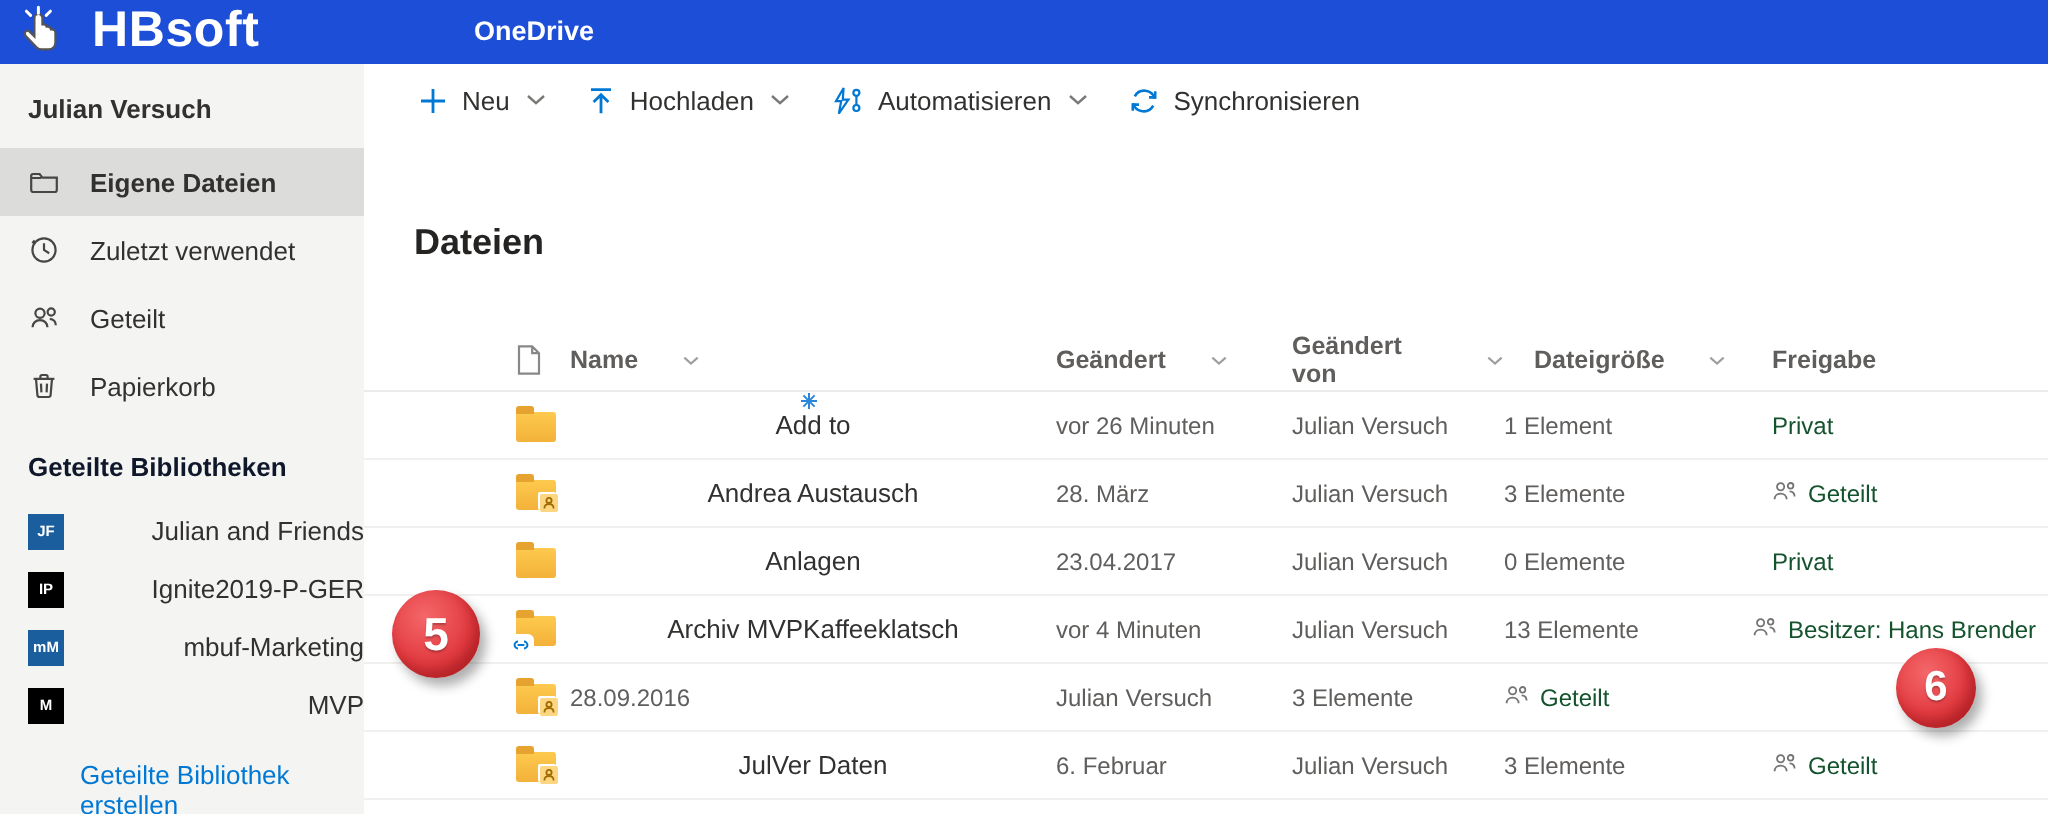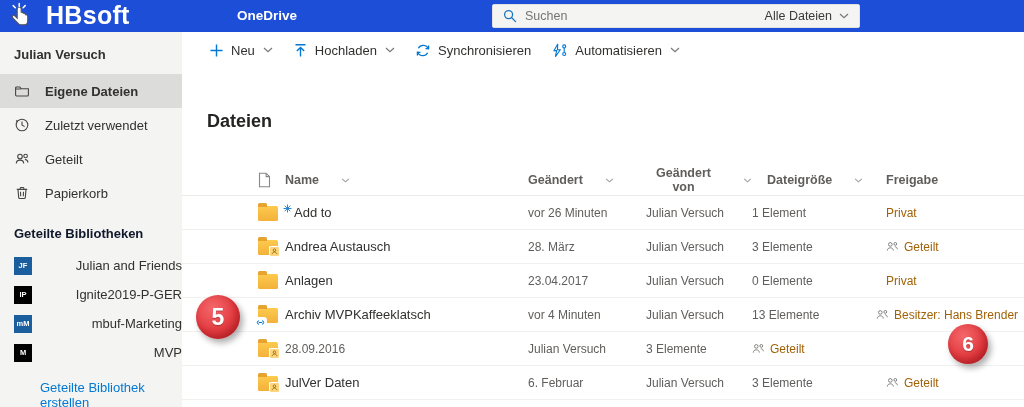--- a/index.html
+++ b/index.html
@@ -41,34 +41,34 @@
   .tb-item .chev { margin-left:1px; }
   .page-title { position:absolute; left:25px; top:79px; font-size:18px; font-weight:bold; color:#252423; }
 
   .table { position:absolute; left:0; top:133px; width:842px; }
   .trow, .thead {
     display:grid;
     grid-template-columns:76px 27px 243px 118px 106px 134px 1fr;
     align-items:center;
   }
   .thead { height:31px; border-bottom:1px solid #edebe9; font-size:12.5px; font-weight:bold; color:#605e5c; }
-  .thead .hcell { display:flex; align-items:center; gap:22px; cursor:pointer;text-align:center; }
+  .thead .hcell { display:flex; align-items:center; gap:22px; cursor:pointer; }
   .thead .hchev { color:#a19f9d; }
   .pad-size { padding-left:15px; }
   .trow { height:34px; border-bottom:1px solid #f1f0ee; font-size:12px; color:#605e5c; cursor:pointer; }
-  .cell-name { font-size:13px; color:#323130; display:flex; align-items:center; }
+  .cell-name { font-size:13px; color:#323130; display:flex; align-items:center;flex-direction:column; }
   .sparkle { margin:-9px 2px 0 -2px; }
 
   
   .folder { position:relative; width:20px; height:15px; background:linear-gradient(#fdca4e,#f3b13a); border-radius:1.5px; margin-top:2px; }
   .folder::before { content:""; position:absolute; top:-3px; left:0; width:9px; height:4px; background:#e6a32f; border-radius:1.5px 1.5px 0 0; }
   .pbadge { position:absolute; right:-1px; bottom:-1px; width:9px; height:9px; background:#fcd680; border-radius:1px; box-shadow:-1px -1px 0 #fff; display:flex; align-items:center; justify-content:center; }
   .lbadge { position:absolute; left:-3px; bottom:-3px; width:11px; height:8px; background:#fff; border-radius:2px; box-shadow:0 0 0 1px #fff; display:flex; align-items:center; justify-content:center; }
 
-  .share-cell { display:flex; align-items:center; gap:5px; font-size:12px; color:#a16207; }
+  .share-cell { display:flex; align-items:flex-start; gap:5px; font-size:12px; color:#14532d; }
   .share-owner { margin-left:-10px; }
 
   
   .ann { position:absolute; border-radius:50%;
     background:radial-gradient(circle at 38% 30%, #f4676a, #e23c41 55%, #cd3035);
     box-shadow:3px 4px 6px rgba(0,0,0,.32), inset -3px -4px 6px rgba(140,10,15,.45);
     color:#fff; font-weight:bold; display:flex; align-items:center; justify-content:center;
     z-index:10; text-shadow:0 1px 1px rgba(0,0,0,.25);
   }
   .ann5 { left:196px; top:295px; width:44px; height:44px; font-size:23px; }
@@ -79,37 +79,20 @@
 
 <div class="topbar">
   <span class="cursor">
     <svg width="27" height="28" viewBox="0 0 27 28">
       <path d="M10.2 8 v9.2 l-2.4-2.4 c-.9-.9-2.4-.3-2.4 1 0 .5.2 1 .6 1.4 l5.4 5.5 c.6.6 1.5 1 2.4 1 h3.5 c1.9 0 3.4-1.5 3.4-3.4 v-4.9 c0-.9-.8-1.7-1.7-1.7 h-.5 c-.1-.8-.8-1.4-1.6-1.4 h-.6 c-.2-.6-.8-1.1-1.5-1.1 h-.6 V8 c0-1.1-.9-2-2-2 s-2 .9-2 2 z" fill="#fff" stroke="#555" stroke-width="1.1"></path>
       <path d="M6.2 4.6 l2.1 2.1 M12.2 2.6 v3 M18.2 4.6 l-2.1 2.1" fill="none" stroke="#fff" stroke-width="1.5" stroke-linecap="round"></path>
     </svg>
   </span>
   <span class="logo">HBsoft</span>
   <span class="app-label">OneDrive</span>
-  <div class="search">
-    <span class="mag">
-      <svg width="14" height="14" viewBox="0 0 14 14">
-          <circle cx="5.6" cy="5.6" r="4" fill="none" stroke="#1a76c2" stroke-width="1.3"></circle>
-          <path d="M8.7 8.7 L12.6 12.6" stroke="#1a76c2" stroke-width="1.3" stroke-linecap="round"></path>
-        </svg>
-    </span>
-    <input type="text" placeholder="Suchen" style="">
-    <span class="search-filter">
-      <span>Alle Dateien</span>
-      <span class="chev">
-        <svg width="10" height="6" viewBox="0 0 10 6">
-            <path d="M1 1 l4 3.6 L9 1" fill="none" stroke="currentColor" stroke-width="1.2"></path>
-          </svg>
-      </span>
-    </span>
-  </div>
 </div>
 
 <div class="sidebar">
   <div class="side-user">Julian Versuch</div>
 
   <div class="nav-item selected">
     <span>
       <svg width="16" height="16" viewBox="0 0 16 16">
           <path d="M1.6 4.2 V12 a1 1 0 0 0 1 1 h10.8 a1 1 0 0 0 1-1 V5.8 H7.2 L5.8 4 H2.6 a1 1 0 0 0 -1 .8 z M1.6 6 h5" fill="none" stroke="#484644" stroke-width="1.1"></path>
         </svg>
@@ -194,42 +177,42 @@
       </span>
       <span>Hochladen</span>
       <span class="chev">
           <svg width="10" height="6" viewBox="0 0 10 6">
             <path d="M1 1 l4 3.6 L9 1" fill="none" stroke="currentColor" stroke-width="1.2"></path>
           </svg>
         </span>
     </div>
     <div class="tb-item">
       <span>
-        <svg width="16" height="15" viewBox="0 0 16 15">
-            <path d="M13.4 6.4 A5.4 5.4 0 0 0 3.4 5.2 M2.6 8.6 A5.4 5.4 0 0 0 12.6 9.8" fill="none" stroke="#0078d4" stroke-width="1.3"></path>
-            <path d="M13.6 2.6 v3.1 h-3.1 M2.4 12.4 V9.3 h3.1" fill="none" stroke="#0078d4" stroke-width="1.3"></path>
-          </svg>
-      </span>
-      <span>Synchronisieren</span>
-    </div>
-    <div class="tb-item">
-      <span>
         <svg width="17" height="15" viewBox="0 0 17 15">
             <path d="M6.8 1 L3 7.6 h2.6 L4.4 13.8 9.2 6.8 H6.4 z" fill="none" stroke="#0078d4" stroke-width="1.1"></path>
             <circle cx="13.2" cy="3.4" r="1.5" fill="none" stroke="#0078d4" stroke-width="1.1"></circle>
             <circle cx="13.2" cy="11" r="1.5" fill="none" stroke="#0078d4" stroke-width="1.1"></circle>
             <path d="M13.2 4.9 v4.6" stroke="#0078d4" stroke-width="1.1"></path>
           </svg>
       </span>
       <span>Automatisieren</span>
       <span class="chev">
           <svg width="10" height="6" viewBox="0 0 10 6">
             <path d="M1 1 l4 3.6 L9 1" fill="none" stroke="currentColor" stroke-width="1.2"></path>
           </svg>
         </span>
+    </div>
+    <div class="tb-item">
+      <span>
+        <svg width="16" height="15" viewBox="0 0 16 15">
+            <path d="M13.4 6.4 A5.4 5.4 0 0 0 3.4 5.2 M2.6 8.6 A5.4 5.4 0 0 0 12.6 9.8" fill="none" stroke="#0078d4" stroke-width="1.3"></path>
+            <path d="M13.6 2.6 v3.1 h-3.1 M2.4 12.4 V9.3 h3.1" fill="none" stroke="#0078d4" stroke-width="1.3"></path>
+          </svg>
+      </span>
+      <span>Synchronisieren</span>
     </div>
   </div>
 
   <div class="page-title">Dateien</div>
 
   <div class="table">
 
     <div class="thead">
       <span></span>
       <span>

